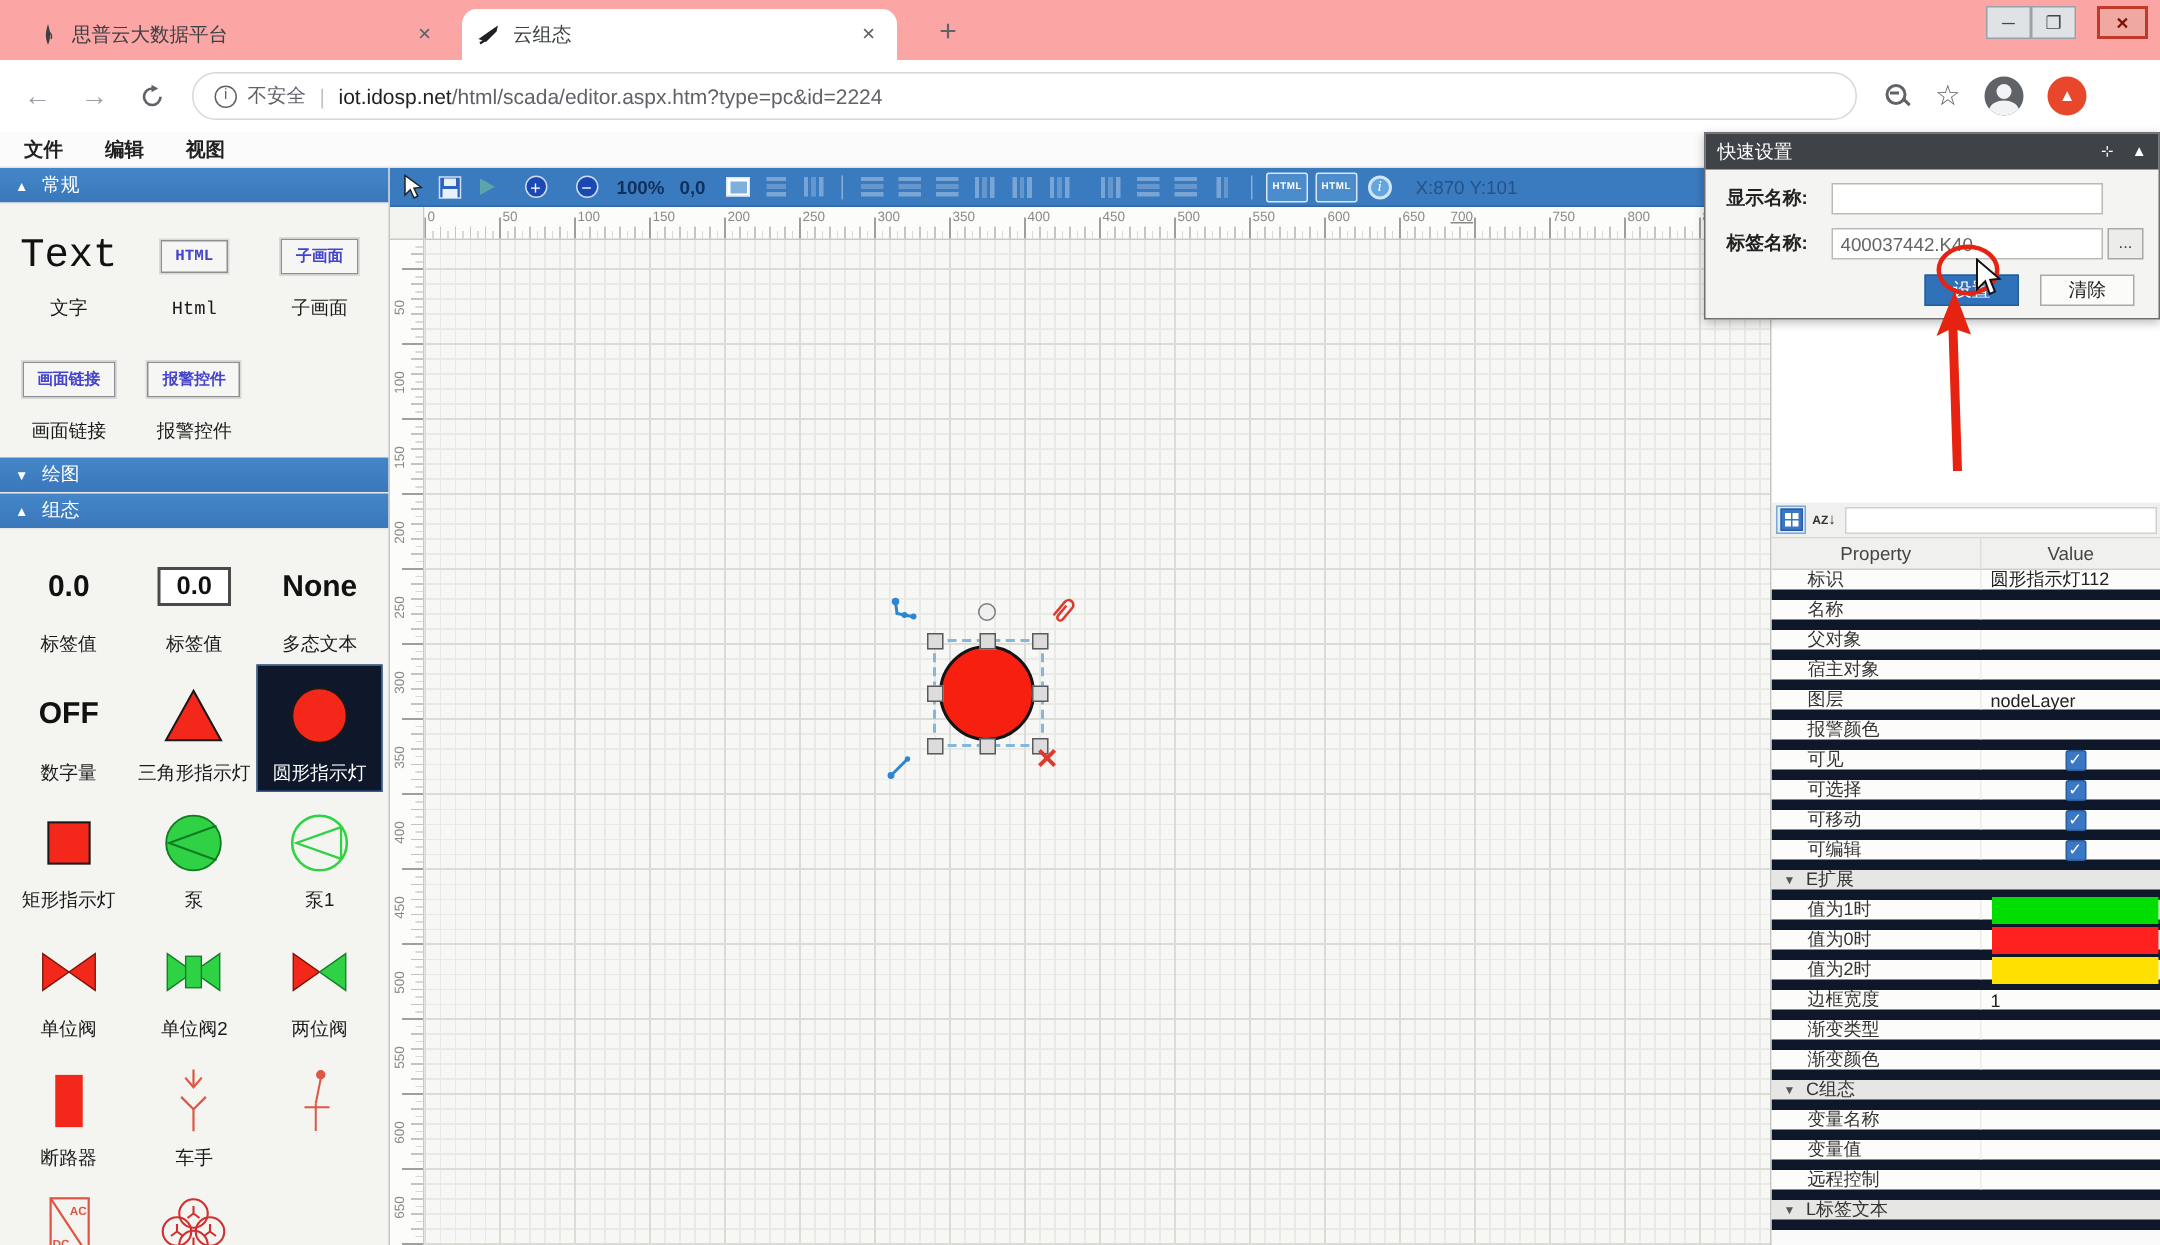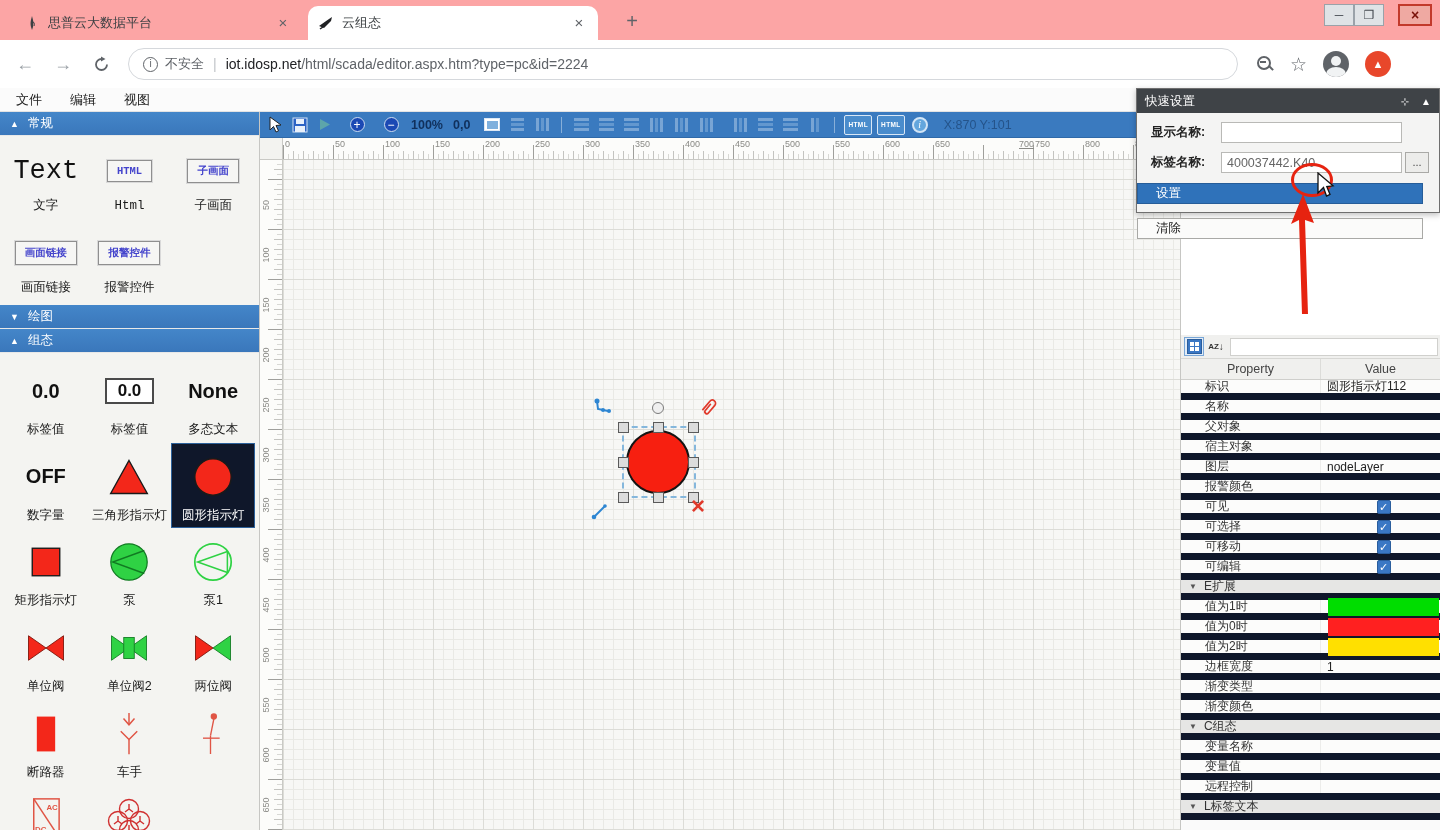--- a/index.html
+++ b/index.html
@@ -31,21 +31,21 @@
   .mag { position:relative; width:18px; height:18px; }
   .mag::before { content:""; position:absolute; left:1px; top:1px; width:10px; height:10px; border:2px solid #5f6368; border-radius:50%; }
   .mag::after { content:""; position:absolute; left:12px; top:12px; width:6px; height:2px; background:#5f6368; transform:rotate(45deg); }
   .mag .minus { position:absolute; left:4px; top:6px; width:6px; height:2px; background:#5f6368; }
   .star { font-size:19px; color:#5f6368; }
   .avatar { width:26px; height:26px; border-radius:50%; background:#5f6368; position:relative; overflow:hidden; }
   .avatar::before { content:""; position:absolute; left:8px; top:5px; width:10px; height:10px; background:#f1f3f4; border-radius:50%; }
   .avatar::after { content:""; position:absolute; left:3px; top:16px; width:20px; height:14px; background:#f1f3f4; border-radius:50% 50% 0 0; }
   .brand { width:26px; height:26px; border-radius:50%; background:#e8472b; color:#fff; display:flex; align-items:center; justify-content:center; font-size:11px; }
 
-  #menubar { left:0; top:88px; width:1440px; height:24px; background:#fbfbfb; border-bottom:1px solid #e3e3e3; display:flex; align-items:center; }
+  #menubar { left:0; top:88px; width:1440px; height:24px; background:#fbfbfb; border-bottom:1px solid #e3e3e3; display:flex; align-items:center;font-weight:bold; }
   .menu-item { font-size:13px; color:#222; margin-left:28px; }
   .menu-item:first-child { margin-left:16px; }
 
   
   #palette { left:0; top:112px; width:260px; height:718px; background:#f4f4f1; border-right:1px solid #c6c6c3; overflow:hidden; }
   .sec-head { height:24px; background:linear-gradient(#4486c9,#3a77bb); color:#fff; display:flex; align-items:center; font-size:12.5px; border-bottom:1px solid #e8e8e8; }
   .sec-head .tri { font-size:9px; margin:0 9px 0 10px; }
   .pal-grid { display:grid; grid-template-columns:repeat(3,1fr); padding:4px 4px 2px 4px; }
   .pal-item { display:flex; flex-direction:column; align-items:center; justify-content:flex-start; padding:7px 2px 4px 2px; border:1px solid transparent; }
   .pal-item.selected { background:#0f172a; border:1px solid #2c619b; }
@@ -127,21 +127,21 @@
 
   
   #quickset { left:1136px; top:88px; width:304px; height:125px; background:#f4f4f3; border:1px solid #6f6f6f; box-shadow:0 2px 6px rgba(0,0,0,.25); z-index:40; }
   #qs-title { height:24px; background:#3f4347; color:#fff; display:flex; align-items:center; font-size:12.5px; padding:0 8px; }
   #qs-title .grow { flex:1; }
   .qs-ticon { color:#fff; font-size:10px; margin-left:12px; }
   .qs-row { display:flex; align-items:center; margin:9px 10px 0 14px; }
   .qs-label { font-size:12.5px; font-weight:bold; color:#222; width:70px; }
   .qs-input { flex:1; height:21px; border:1px solid #b9b9b6; background:#fff; font-size:12.5px; color:#666; padding:0 5px; font-family:"Liberation Sans",sans-serif; }
   .qs-browse { width:24px; height:21px; border:1px solid #a9a9a6; background:#ececea; font-size:11px; color:#444; margin-left:3px; text-align:center; line-height:19px; }
-  .qs-btnrow { display:flex; justify-content:flex-end; margin:10px 16px 0 0; gap:14px;flex-direction:column; }
+  .qs-btnrow { display:flex; justify-content:flex-end; margin:10px 16px 0 0; gap:14px; }
   .qs-btn { height:21px; padding:0 18px; font-size:12.5px; display:flex; align-items:center; }
   .qs-btn.primary { background:#2f72ba; color:#fff; border:1px solid #265d99; }
   .qs-btn.plain { background:#fbfbfa; color:#222; border:1px solid #a9a9a6; }
 
   
   .anno { z-index:50; pointer-events:none; }
   #anno-ring { left:1291px; top:163px; width:42px; height:34px; border:3px solid #e62310; border-radius:50%; }
 
   svg { display:block; }
 </style>
@@ -493,21 +493,21 @@
     <span class="hnum" style="left: 202px;">200</span>
     <span class="hnum" style="left: 252px;">250</span>
     <span class="hnum" style="left: 302px;">300</span>
     <span class="hnum" style="left: 352px;">350</span>
     <span class="hnum" style="left: 402px;">400</span>
     <span class="hnum" style="left: 452px;">450</span>
     <span class="hnum" style="left: 502px;">500</span>
     <span class="hnum" style="left: 552px;">550</span>
     <span class="hnum" style="left: 602px;">600</span>
     <span class="hnum" style="left: 652px;">650</span>
-    <span class="hnum" style="left: 736px; text-decoration: underline;">700</span>
+    <span class="hnum" style="left: 684px; text-decoration: underline;">700</span>
     <span class="hnum" style="left: 752px;">750</span>
     <span class="hnum" style="left: 802px;">800</span>
     <span class="hnum" style="left: 852px;">850</span>
   </div>
 <div id="v-ruler" class="abs">
     <span class="vnum" style="top: 40px;">50</span>
     <span class="vnum" style="top: 90px;">100</span>
     <span class="vnum" style="top: 140px;">150</span>
     <span class="vnum" style="top: 190px;">200</span>
     <span class="vnum" style="top: 240px;">250</span>

